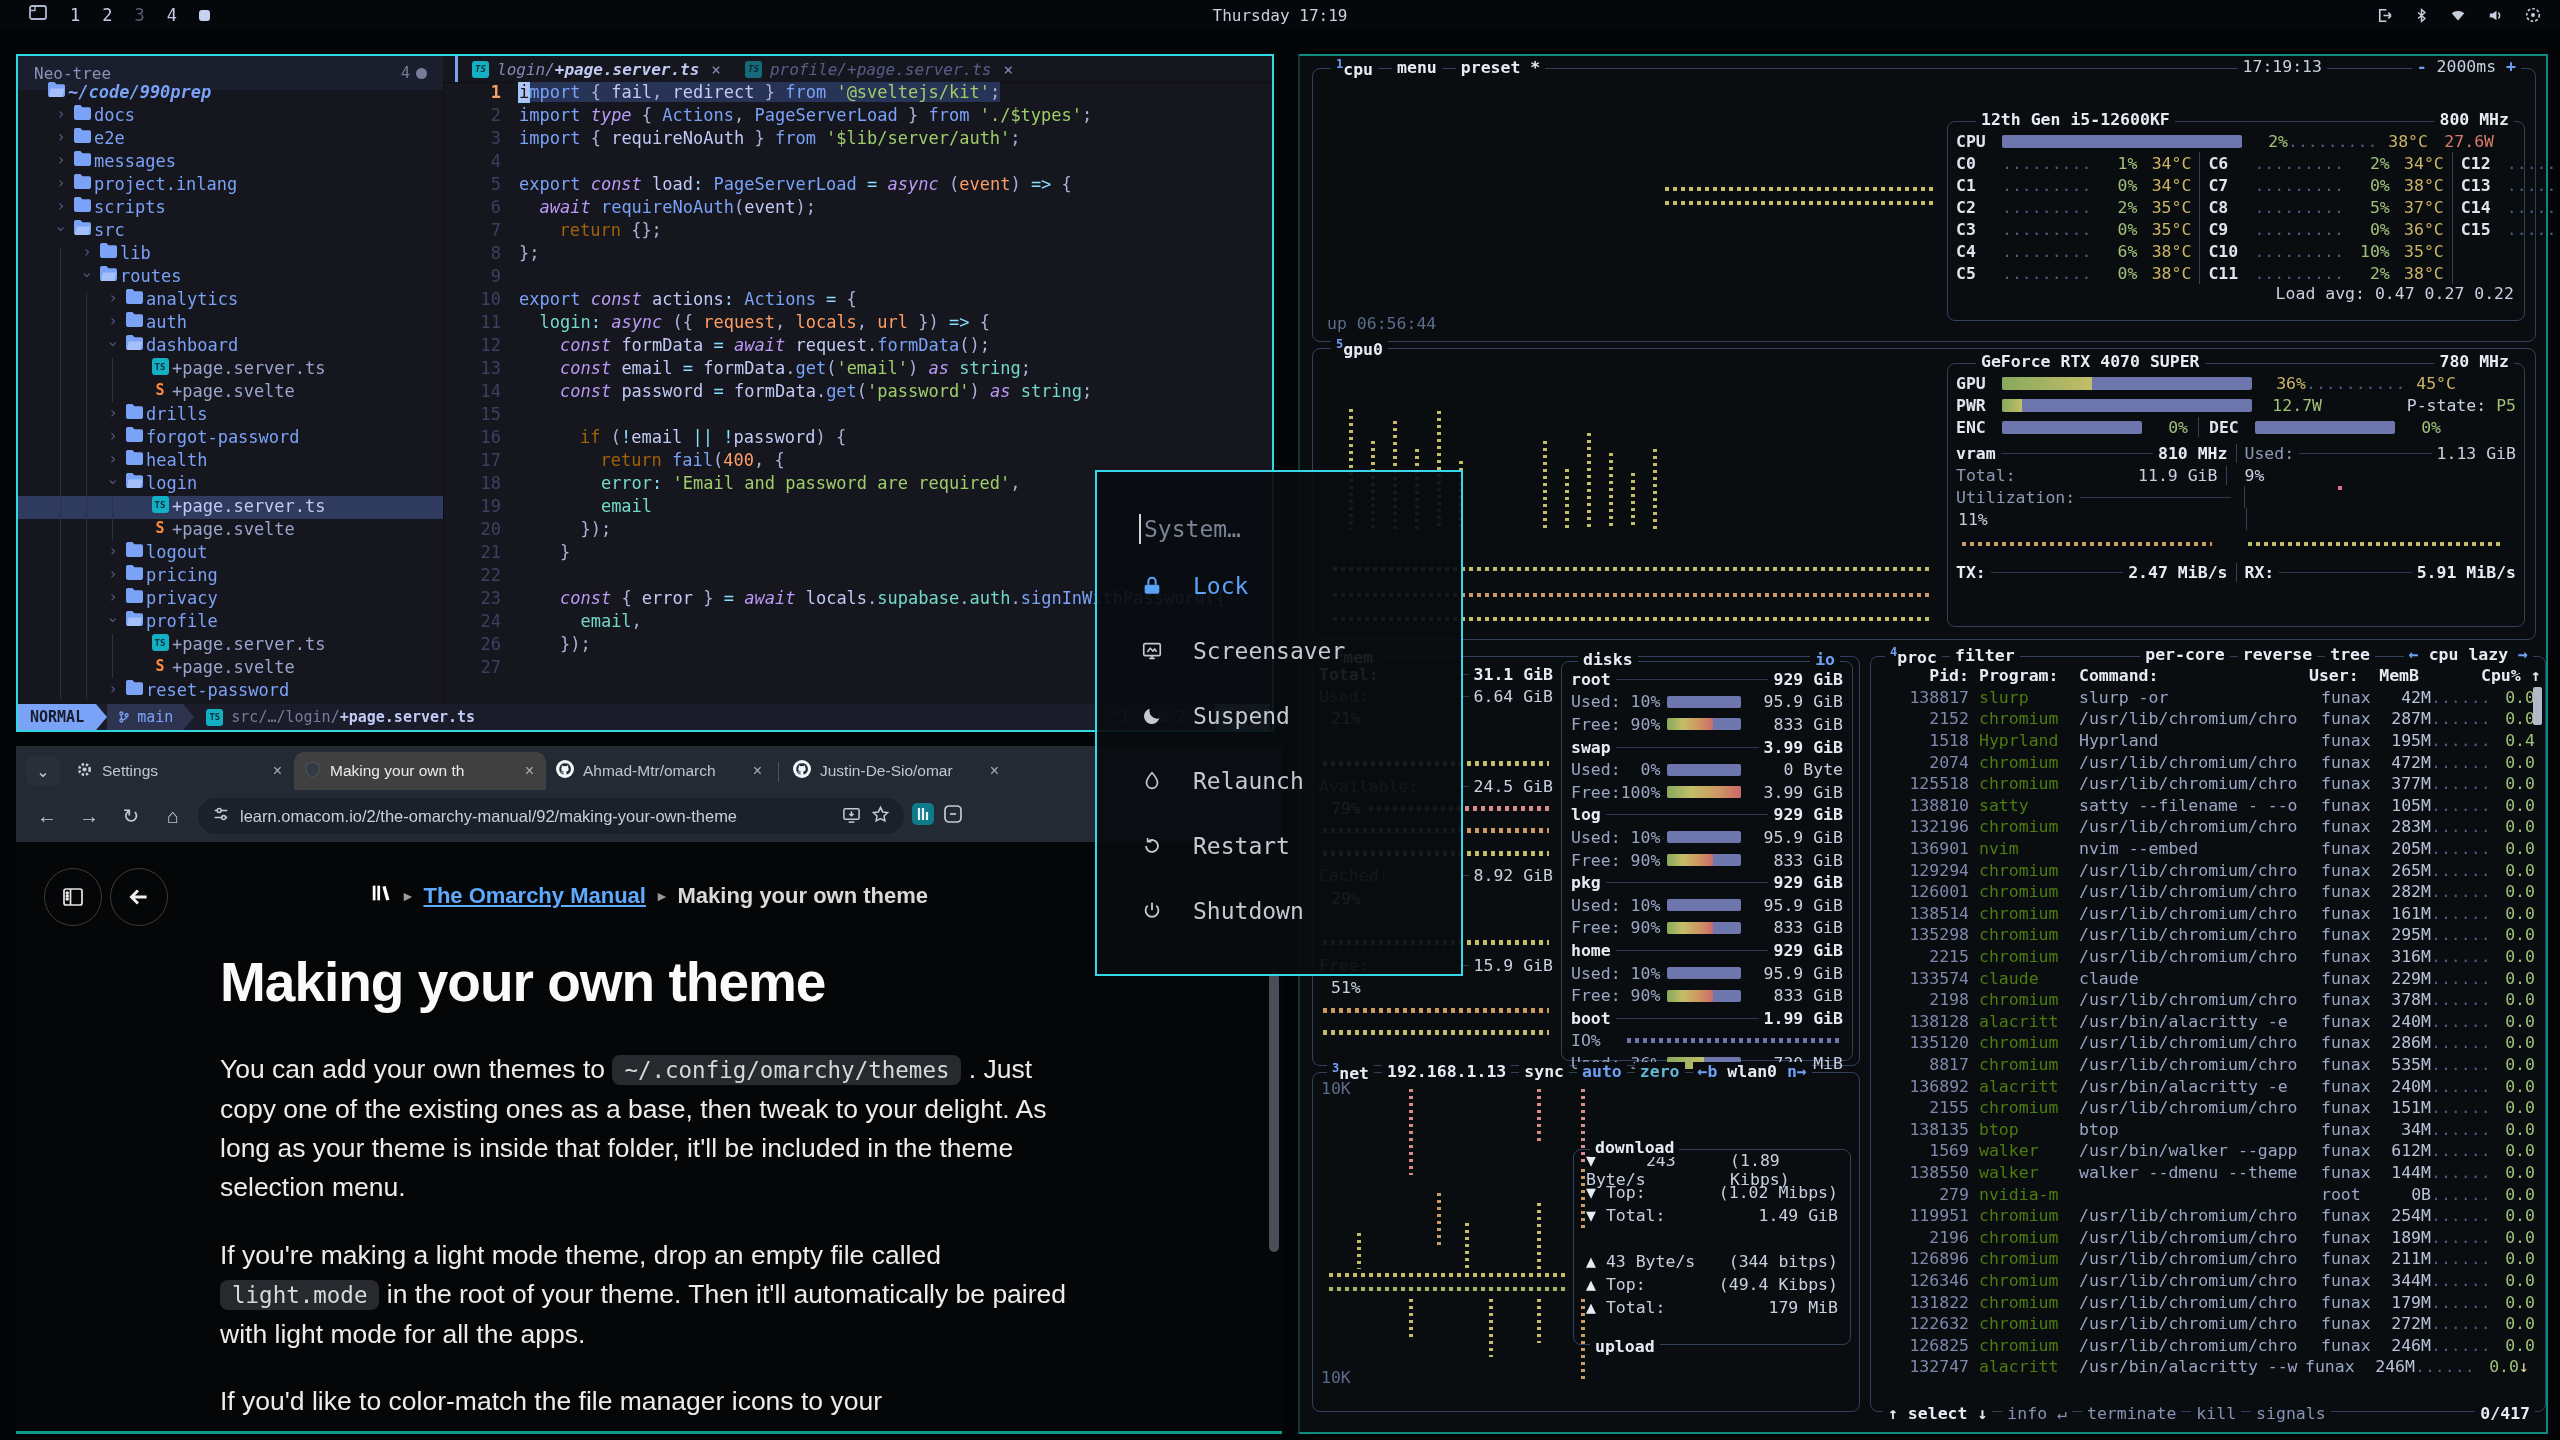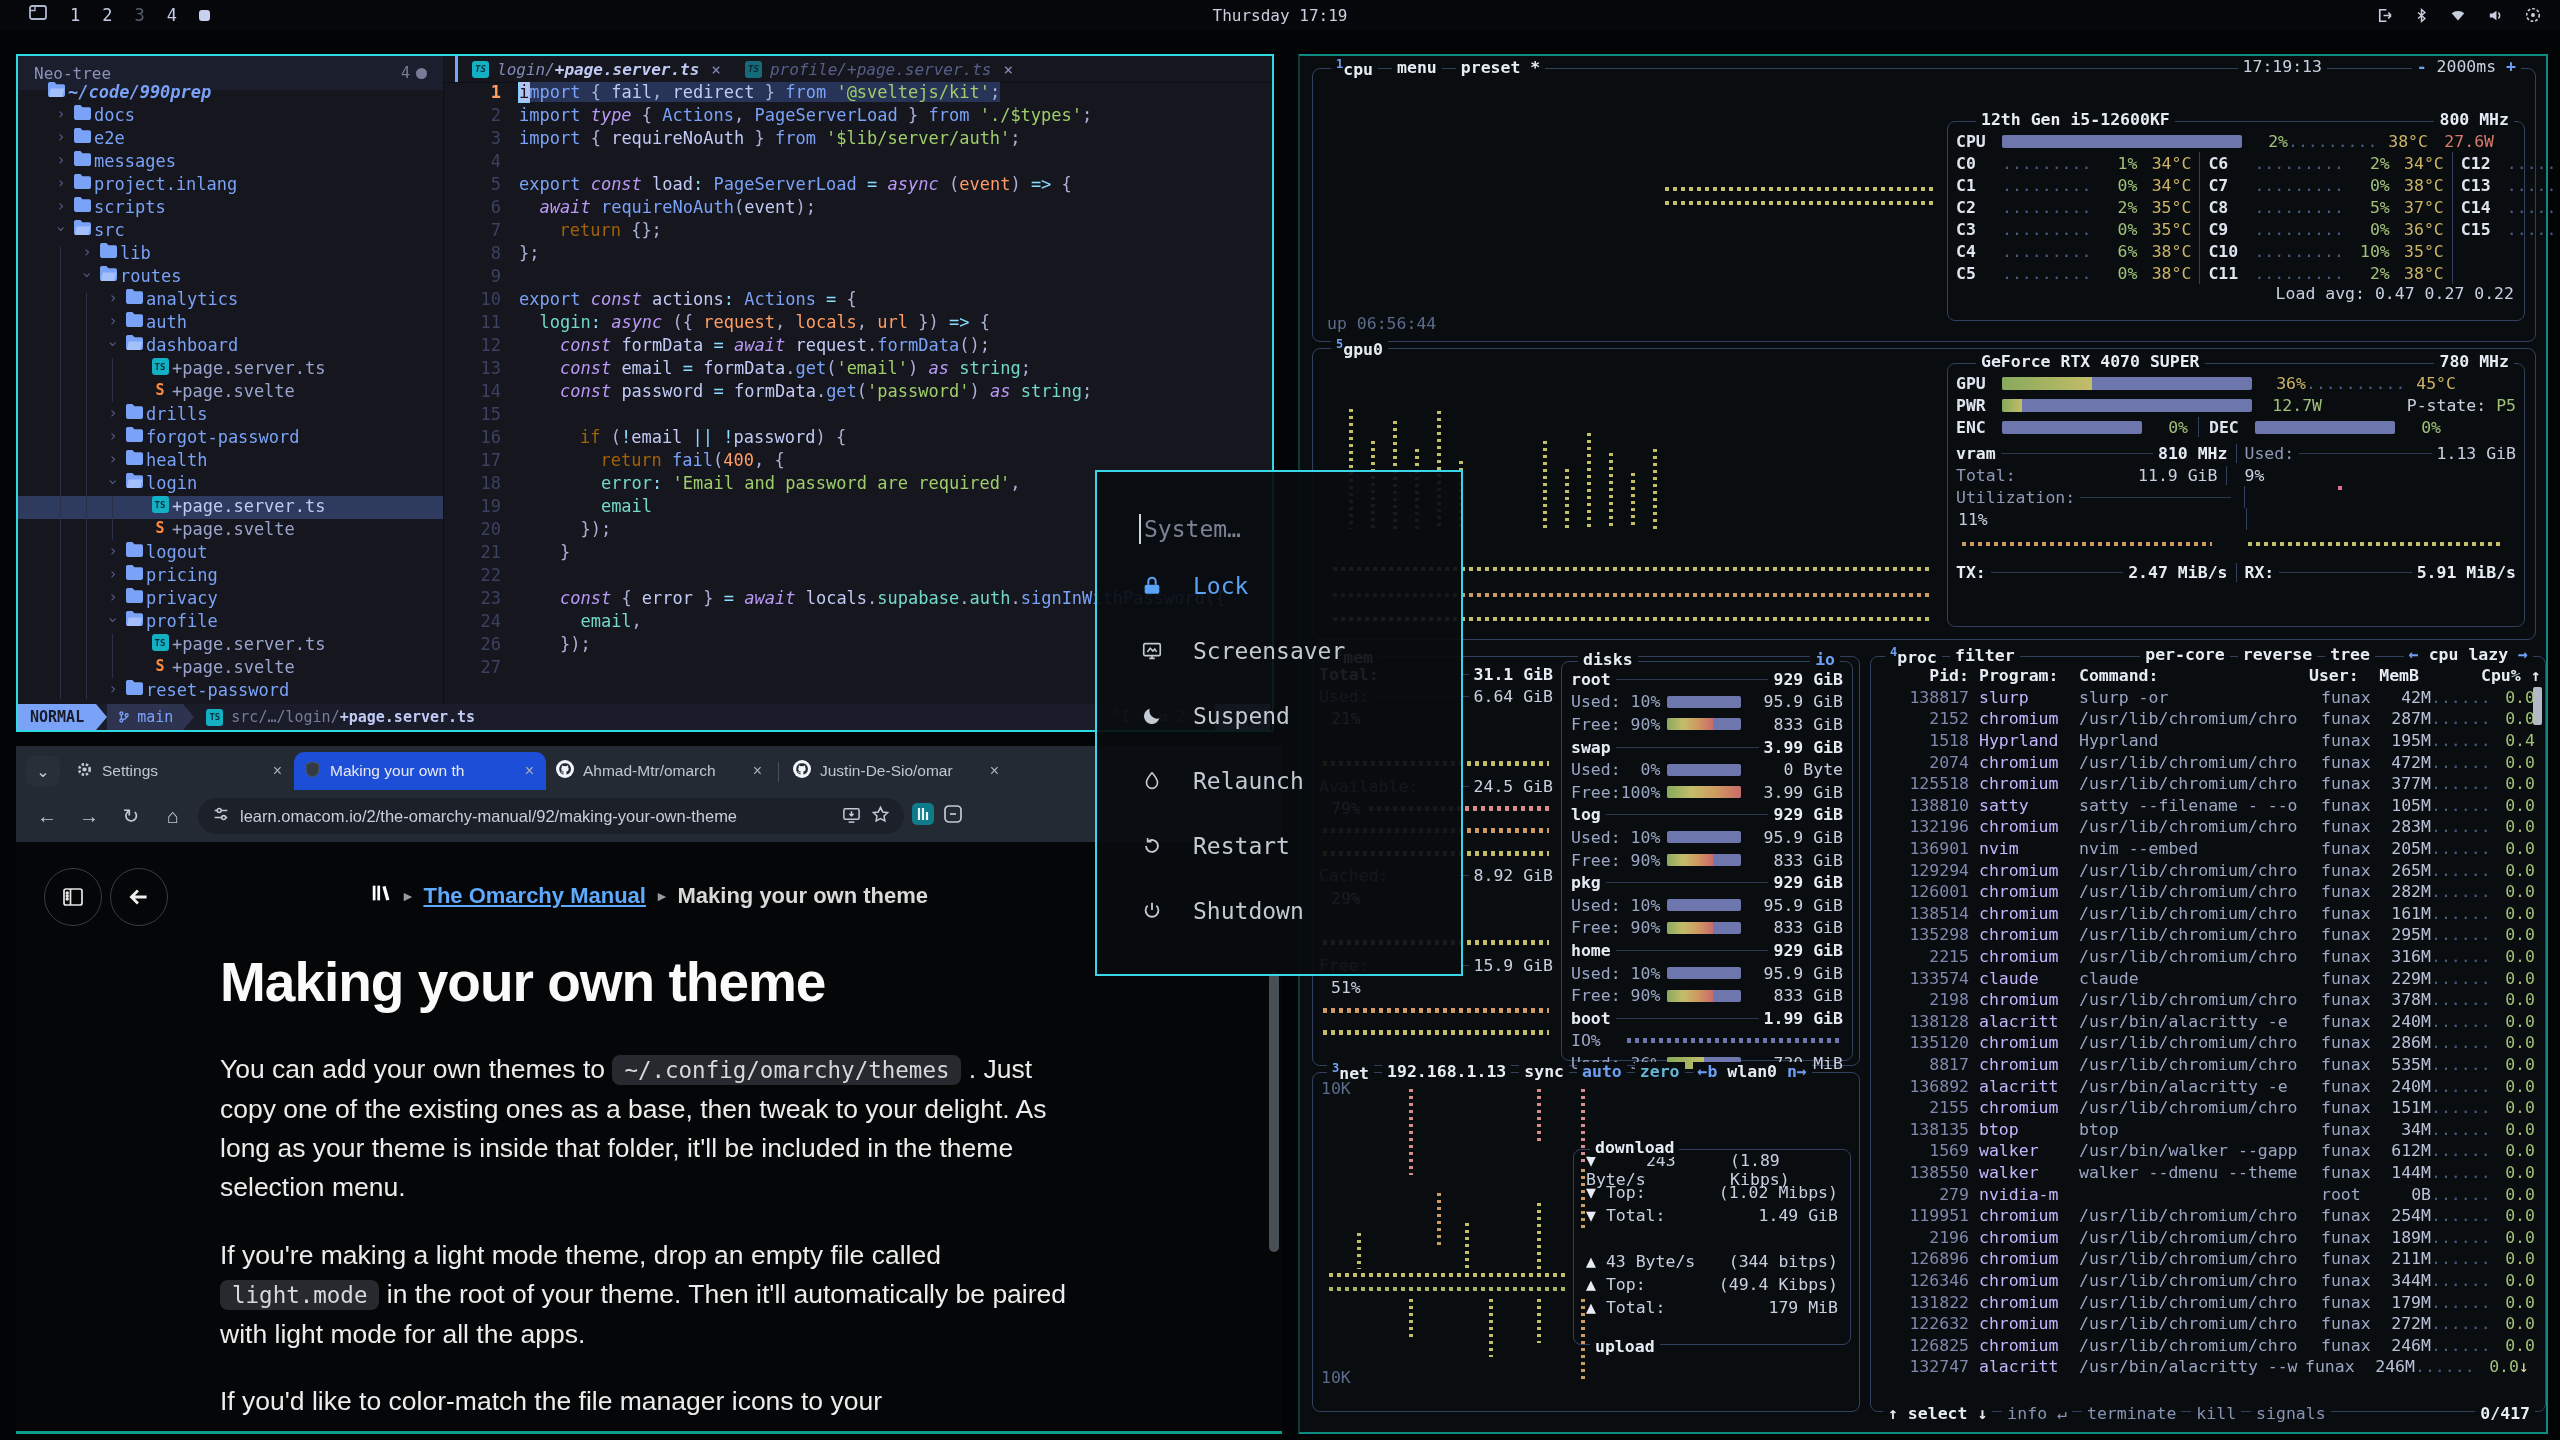--- a/index.html
+++ b/index.html
@@ -67,21 +67,21 @@
   .sb-sep{color:#3b4261;}
   .sb-pos{background:#7e88b8;color:#181b28;font-weight:bold;height:26px;display:flex;align-items:center;padding:0 14px;}
   
   #win-browser{position:absolute;left:16px;top:746px;width:1266px;height:688px;background:#242a33;
     border-bottom:3px solid #0f9b8e;box-sizing:border-box;}
   #tabstrip{height:44px;display:flex;align-items:flex-end;padding:6px 0 0 10px;box-sizing:border-box;}
   .tab-chevbtn{width:34px;height:30px;border-radius:8px;background:#31394455;color:#c3c9d4;display:flex;
     align-items:center;justify-content:center;margin:0 6px 4px 0;font-family:"Liberation Sans",sans-serif;}
   .btab{display:flex;align-items:center;gap:9px;width:228px;height:38px;padding:0 10px;box-sizing:border-box;
     color:#c0c6cf;font:15.5px "Liberation Sans",sans-serif;}
-  .btab.active{background:#1d4ed8;border-radius:10px 10px 0 0;color:#e8eaed;width:252px;}
+  .btab.active{background:#404040;border-radius:10px 10px 0 0;color:#e8eaed;width:252px;}
   .btab .tlabel{flex:1;white-space:nowrap;overflow:hidden;}
   .btab .tclose{color:#aab0ba;padding:0 2px;font-size:16px;}
   .tsep{width:1px;height:20px;background:#4a515c;margin:0 4px 8px 4px;}
   #toolbar{height:52px;background:#242a33;display:flex;align-items:center;gap:8px;padding:0 14px;box-sizing:border-box;}
   .navic{width:34px;height:34px;display:flex;align-items:center;justify-content:center;color:#c3c9d4;
     font-size:20px;font-family:"Liberation Sans",sans-serif;}
   #urlpill{width:706px;height:36px;background:#1b2029;border-radius:18px;display:flex;align-items:center;
     padding:0 14px;gap:10px;box-sizing:border-box;}
   #urltext{flex:1;color:#c9ced8;font:16.5px "Liberation Sans",sans-serif;white-space:nowrap;overflow:hidden;}
   #bcontent{position:absolute;left:0;top:96px;right:0;bottom:0;background:#050607;overflow:hidden;
@@ -137,21 +137,21 @@
   .dbar{width:74px;height:12px;background:#6d77ad;border-radius:2px;position:relative;overflow:hidden;flex:none;}
   .dfill{position:absolute;left:0;top:0;bottom:0;background:linear-gradient(90deg,#87a95c,#c3bd68,#cf9a62,#c96a6a);}
   .dv{flex:1;text-align:right;color:#c8d0e0;white-space:nowrap;}
   
   .nrow{display:flex;justify-content:space-between;align-items:center;height:23px;padding:0 12px;}
   .nl{color:#e2e7f0;}
   .nr{color:#c8d0e0;}
   
   .prow{display:flex;align-items:center;height:21.6px;padding:0 10px;font-size:16.5px;white-space:pre;}
   .ppid{width:88px;text-align:right;color:#8089ad;flex:none;}
-  .pprog{width:100px;margin-left:10px;color:#c4b5fd;flex:none;overflow:hidden;}
+  .pprog{width:100px;margin-left:10px;color:#4d7c0f;flex:none;overflow:hidden;}
   .pcmd{flex:1;color:#9aa6c4;overflow:hidden;}
   .puser{width:58px;color:#9aa6c4;flex:none;}
   .pmem{width:52px;text-align:right;color:#b9c2d8;flex:none;}
   .pdots{width:62px;text-align:right;color:#4a5d85;flex:none;overflow:hidden;}
   .pcpu{width:42px;text-align:right;color:#a0c178;flex:none;}
   .phead{color:#e6ebf4;font-weight:bold;}
   .phead .ppid,.phead .pprog,.phead .pcmd,.phead .puser,.phead .pmem,.phead .pcpu{color:#e6ebf4;}
   .pfoot{position:absolute;bottom:-12px;left:12px;display:flex;gap:10px;}
   .pfoot span{background:#0a0d10;padding:0 5px;color:#8793b3;white-space:nowrap;}
   #proc-thumb{position:absolute;right:3px;top:30px;width:9px;height:38px;background:#b3b9c7;border-radius:2px;}

